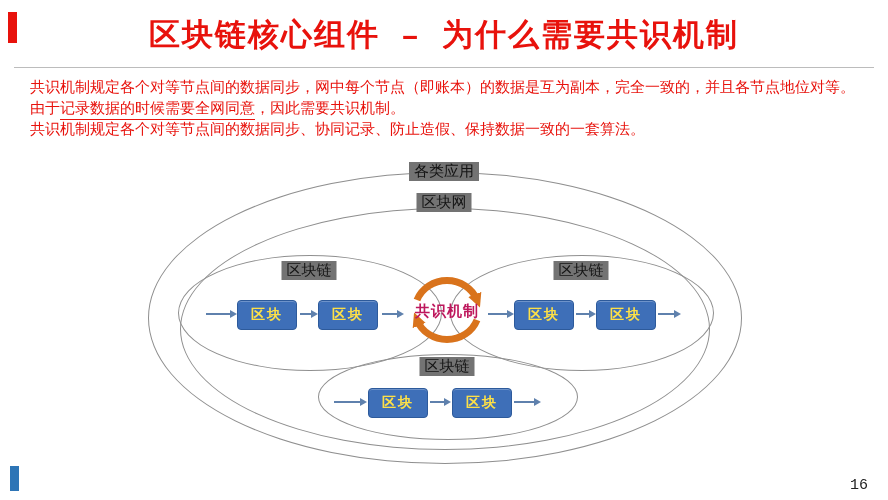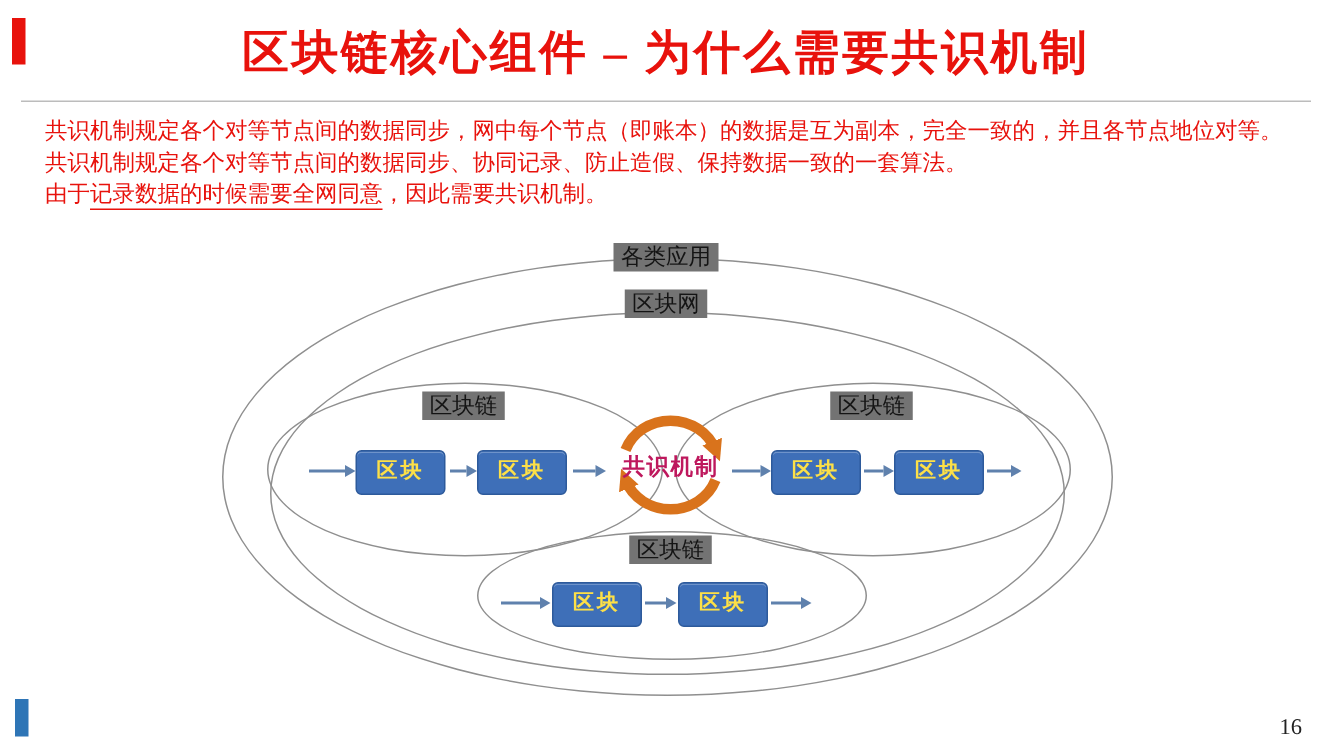--- a/index.html
+++ b/index.html
@@ -1,18 +1,18 @@
 <!DOCTYPE html>
 <html><head>
 <meta charset="utf-8">
 <style>
   html,body { margin:0; padding:0; background:#ffffff; }
   .slide {
     position:relative; width:888px; height:500px; background:#ffffff;
-    font-family:Liberation Serif, serif; overflow:hidden;
+    font-family:Liberation Mono, monospace; overflow:hidden;
   }
   .accent-red {
     position:absolute; left:8px; top:12px; width:9px; height:31px; background:#e8120c;
   }
   .accent-blue {
     position:absolute; left:10px; top:466px; width:9px; height:25px; background:#2e75b6;
   }
   .title {
     position:absolute; top:14px; left:0; right:0; margin:0; text-align:center;
     font-size:31px; font-weight:bold; color:#e8120c; letter-spacing:2px; white-space:nowrap;
@@ -71,22 +71,22 @@
 <div class="slide">
 
   <div class="accent-red"></div>
 
   <h1 class="title">区块链核心组件 – 为什么需要共识机制</h1>
 
   <div class="rule"></div>
 
   <div class="intro">
     <div class="intro-line">共识机制规定各个对等节点间的数据同步，网中每个节点（即账本）的数据是互为副本，完全一致的，并且各节点地位对等。</div>
+    <div class="intro-line"><span>由于</span><span class="ul">记录数据的时候需要全网同意</span><span>，因此需要共识机制。</span></div>
     <div class="intro-line">共识机制规定各个对等节点间的数据同步、协同记录、防止造假、保持数据一致的一套算法。</div>
-    <div class="intro-line"><span>由于</span><span class="ul">记录数据的时候需要全网同意</span><span>，因此需要共识机制。</span></div>
   </div>
 
   <div class="ellipse e-outer"></div>
   <div class="ellipse e-network"></div>
   <div class="ellipse e-left"></div>
   <div class="ellipse e-right"></div>
   <div class="ellipse e-bottom"></div>
 
   <div class="elabel l-apps">各类应用</div>
   <div class="elabel l-net">区块网</div>

